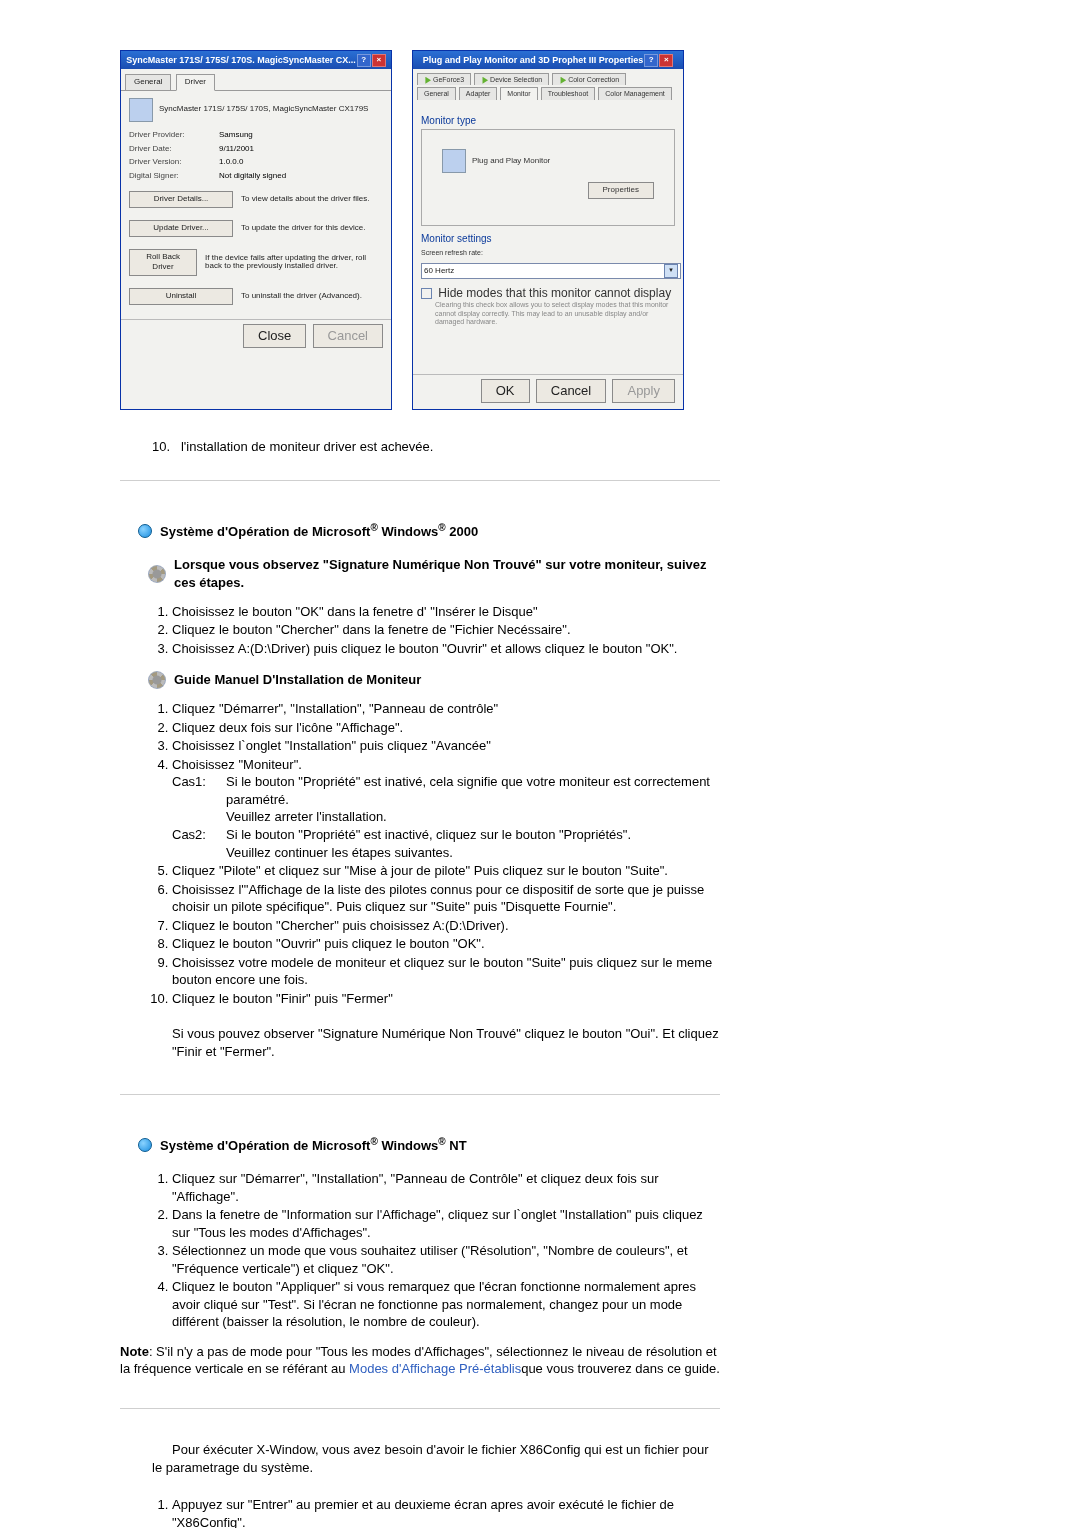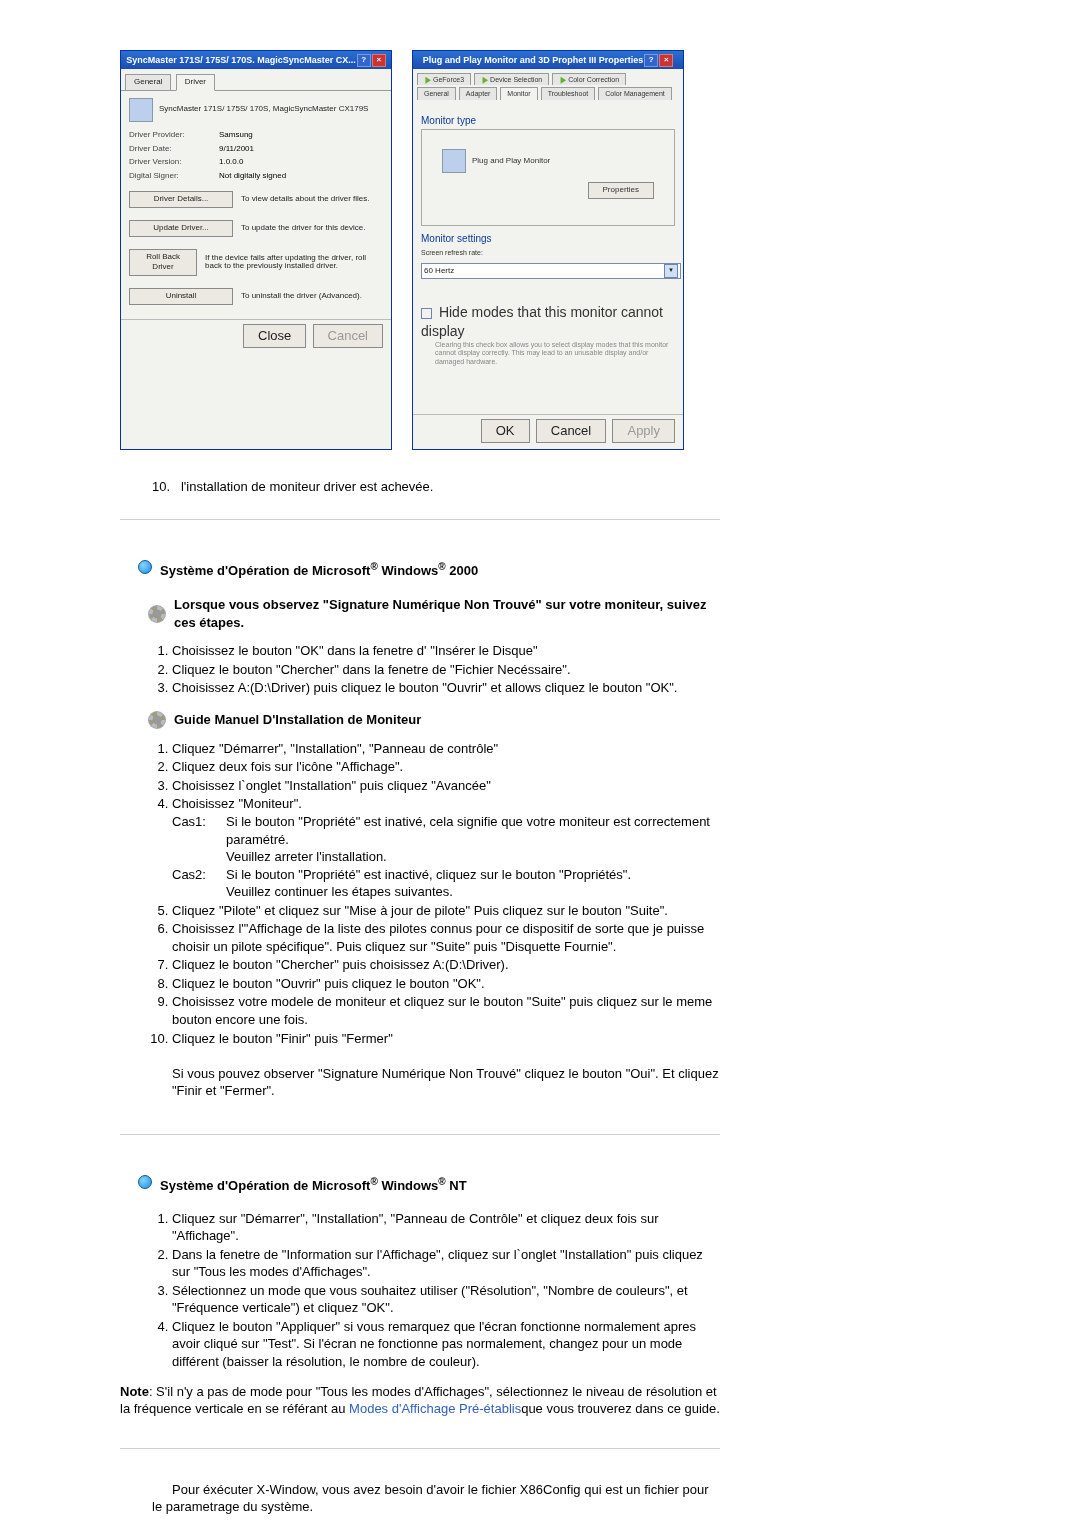--- a/index.html
+++ b/index.html
@@ -70,39 +70,39 @@
   .win .btnrow .ib.disabled { color:#999; }
   .win2 .sec { color:#0b3a9b; font-size:10px; margin: 6px 0 2px; }
   .win2 .inset {
     border:1px solid #aaa; padding:20px; font-size:8px; color:#333;
   }
   .win2 .select {
     border:1px solid #7a8aac; height:14px; width:100%;
     display:flex; justify-content:space-between; align-items:center;
     padding:0 2px; background:#fff; font-size:8px; margin-top:6px;
   }
-  .win2 .chk { margin-top:24px; font-size:14px; color:#333; }
+  .win2 .chk { margin-top:6px; font-size:12px; color:#333; }
   .win2 .chkdesc { font-size:7px; color:#888; margin-left: 14px; line-height: 1.2; }
   .win2 .multitabs { padding: 2px 4px 0 4px; font-size: 7px; color:#333; }
   .win2 .multitabs span {
     display:inline-block; border:1px solid #9a9a9a; border-bottom:none;
     padding:1px 6px; background:#e6e6e4; margin:2px 1px 0 0;
   }
   .win2 .multitabs span.nv::before {
     content:''; display:inline-block; width:7px; height:7px;
     background:#64b232; margin-right:2px; vertical-align:middle;
     clip-path: polygon(20% 0, 100% 50%, 20% 100%);
   }
   .win2 .multitabs span.active { background:#f2f2ef; }
   
   .para { margin: 0 0 24px 32px; }
   hr.sep { border: none; border-top: 1px solid #cfcfcf; margin: 4px 0; }
   .secwrap { margin-top: 32px; }
   .sect {
-    display: flex; align-items: flex-start; gap: 8px;
+    display: flex; align-items: center; gap: 8px;
     padding: 8px 0 14px 18px;
   }
   .bullet {
     width: 12px; height: 12px; border-radius: 50%;
     background: radial-gradient(circle at 35% 35%, #8ad3ff, #1a8de0);
     border: 1px solid #0b5b91; flex-shrink: 0;
   }
   .sect .title { font-weight: bold; font-size: 13px; }
   sup { font-size: 10px; vertical-align: super; }
   .subhead {

